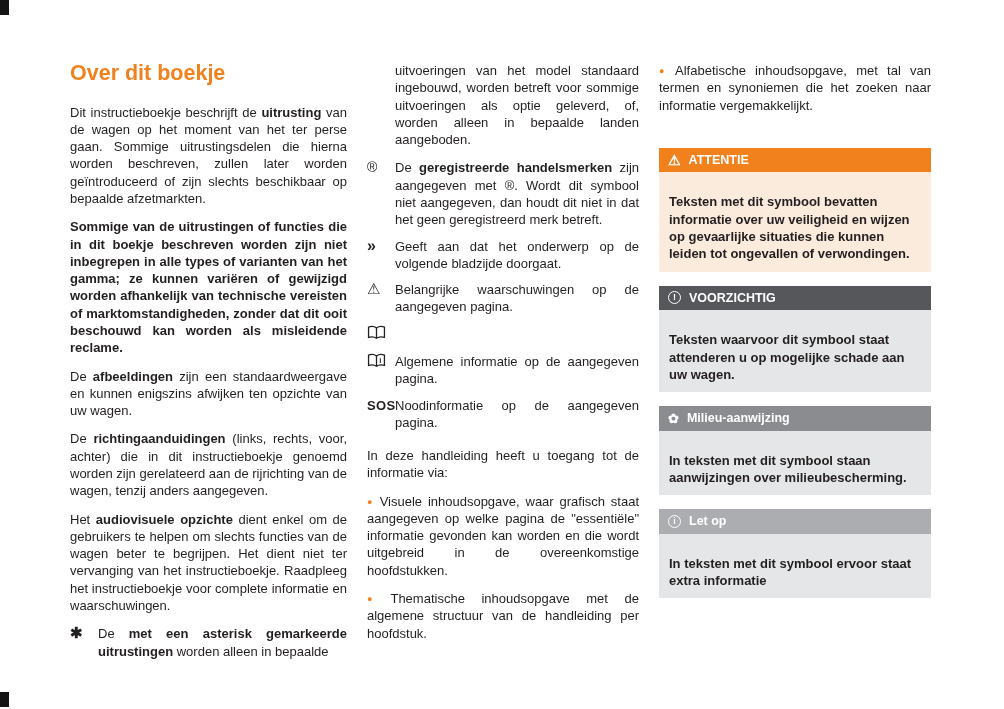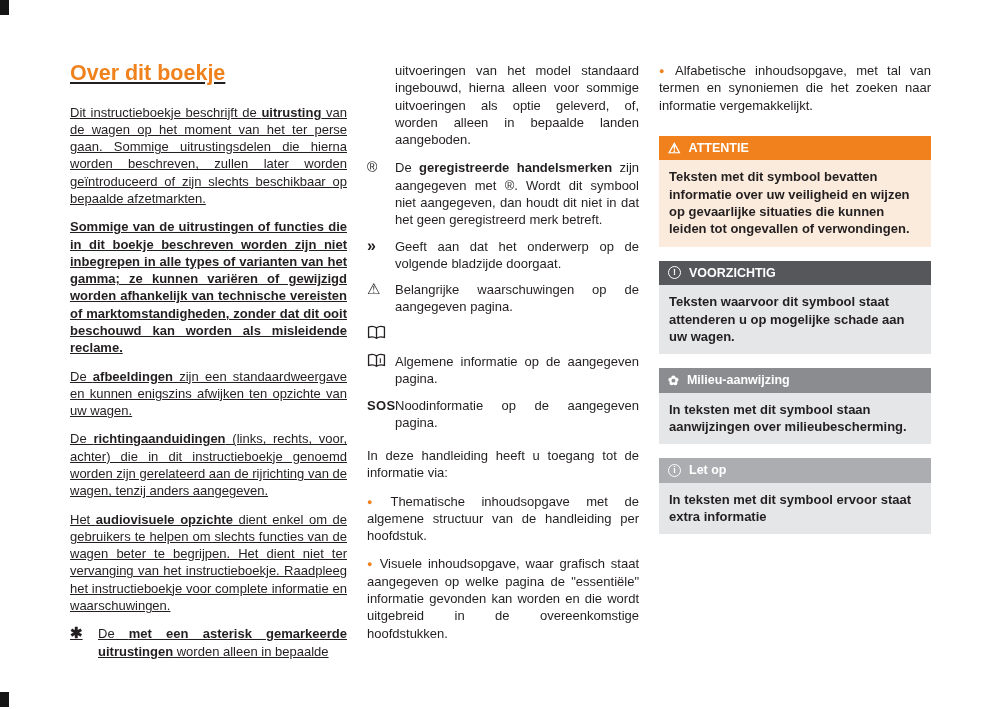--- a/index.html
+++ b/index.html
@@ -6,21 +6,21 @@
   .page {
     position:relative; width:1004px; height:709px; background:#ffffff;
     font-family:"Liberation Sans", sans-serif; color:#231F20; overflow:hidden;
   }
   .binding-mark { position:absolute; left:0; width:9px; height:15px; background:#151515; }
   .binding-mark.top { top:0; }
   .binding-mark.bottom { bottom:2px; }
 
   .cols { display:flex; gap:20px; padding:62px 60px 0 70px; box-sizing:border-box; }
   .col { font-size:13px; line-height:1.33; }
-  .col-left  { width:277px;text-decoration:underline; }
+  .col-left  { width:277px; }
   .col-mid   { width:272px; }
   .col-right { width:272px; }
 
   h1.title { color:#F0821E; font-size:21.5px; font-weight:bold; margin:0 0 18px 0; line-height:1.1; }
 
   p { margin:0 0 11px 0; text-align:justify; }
   p.bold-para { font-weight:bold; }
 
   .item { display:flex; margin:0 0 9px 0; }
   .item .ic { flex:0 0 28px; width:28px; padding-top:0; }
@@ -30,26 +30,26 @@
   .ic-reg { font-size:14px; line-height:1.2; }
   .ic-angle { font-size:16px; font-weight:bold; line-height:1.0; }
   .ic-warn { font-size:15px; line-height:1.1; }
   .ic-sos { font-size:13px; font-weight:bold; letter-spacing:0.3px; padding-top:3px; }
 
   .indent { margin-left:28px; }
 
   .blt { color:#F0821E; font-size:9px; margin-right:5px; position:relative; top:-1px; }
 
   .bullet-para { text-align:justify; margin:0 0 11px 0; }
-  .col-right .bullet-para { margin-bottom:22px; }
+  .col-right .bullet-para { margin-bottom:34px; }
 
   .box { margin-bottom:14px; }
   .box-h { display:flex; align-items:center; gap:8px; color:#ffffff; font-weight:bold;
            font-size:12.5px; padding:4px 9px; min-height:15px; }
-  .box-b { padding:8px 10px 9px 10px; font-weight:bold; font-size:13px; line-height:1.33; }
+  .box-b { padding:21px 10px 9px 10px; font-weight:bold; font-size:13px; line-height:1.33; }
   .box-attention  .box-h { background:#F0811C; }
   .box-attention  .box-b { background:#FBEBDC; }
   .box-caution    .box-h { background:#55575B; }
   .box-env        .box-h { background:#8A8C8F; }
   .box-note       .box-h { background:#ABADB0; }
   .box-caution .box-b, .box-env .box-b, .box-note .box-b { background:#E5E6E7; }
 
   .hicon-tri { font-size:14px; line-height:1; }
   .hicon-flower { font-size:13px; line-height:1; }
   .cicon { display:inline-flex; width:13px; height:13px; border:1.4px solid #fff; border-radius:50%;
@@ -74,21 +74,21 @@
       <p><span>De </span><b>afbeeldingen</b><span> zijn een standaardweergave en kunnen enigszins afwijken ten opzichte van uw wagen.</span></p>
       <p><span>De </span><b>richtingaanduidingen</b><span> (links, rechts, voor, achter) die in dit instructieboekje genoemd worden zijn gerelateerd aan de rijrichting van de wagen, tenzij anders aangegeven.</span></p>
       <p><span>Het </span><b>audiovisuele opzichte</b><span> dient enkel om de gebruikers te helpen om slechts functies van de wagen beter te begrijpen. Het dient niet ter vervanging van het instructieboekje. Raadpleeg het instructieboekje voor complete informatie en waarschuwingen.</span></p>
       <div class="item">
         <span class="ic ic-asterisk">✱</span>
         <span class="tx"><span>De </span><b>met een asterisk gemarkeerde uitrustingen</b><span> worden alleen in bepaalde</span></span>
       </div>
     </div>
 
     <div class="col col-mid">
-      <p class="indent">uitvoeringen van het model standaard ingebouwd, hierna alleen voor sommige uitvoeringen als optie geleverd, of, worden alleen in bepaalde landen aangeboden.</p>
+      <p class="indent">uitvoeringen van het model standaard ingebouwd, worden betreft voor sommige uitvoeringen als optie geleverd, of, worden alleen in bepaalde landen aangeboden.</p>
 
       <div class="item">
         <span class="ic ic-reg">®</span>
         <span class="tx"><span>De </span><b>geregistreerde handelsmerken</b><span> zijn aangegeven met ®. Wordt dit symbool niet aangegeven, dan houdt dit niet in dat het geen geregistreerd merk betreft.</span></span>
       </div>
 
       <div class="item">
         <span class="ic ic-angle">»</span>
         <span class="tx">Geeft aan dat het onderwerp op de volgende bladzijde doorgaat.</span>
       </div>
@@ -118,23 +118,23 @@
         <span class="tx">Algemene informatie op de aangegeven pagina.</span>
       </div>
 
       <div class="item">
         <span class="ic ic-sos">SOS</span>
         <span class="tx">Noodinformatie op de aangegeven pagina.</span>
       </div>
 
       <p style="margin-top:16px;">In deze handleiding heeft u toegang tot de informatie via:</p>
 
+      <p class="bullet-para"><span class="blt">●</span><span>Visuele inhoudsopgave, waar grafisch staat aangegeven op welke pagina de "essentiële" informatie gevonden kan worden en die wordt uitgebreid in de overeenkomstige hoofdstukken.</span></p>
+
       <p class="bullet-para"><span class="blt">●</span><span>Thematische inhoudsopgave met de algemene structuur van de handleiding per hoofdstuk.</span></p>
-
-      <p class="bullet-para"><span class="blt">●</span><span>Visuele inhoudsopgave, waar grafisch staat aangegeven op welke pagina de "essentiële" informatie gevonden kan worden en die wordt uitgebreid in de overeenkomstige hoofdstukken.</span></p>
     </div>
 
     <div class="col col-right">
       <p class="bullet-para"><span class="blt">●</span><span>Alfabetische inhoudsopgave, met tal van termen en synoniemen die het zoeken naar informatie vergemakkelijkt.</span></p>
 
       <div class="box box-attention">
         <div class="box-h">
           <span class="hicon-tri">⚠</span>
           <span>ATTENTIE</span>
         </div>

